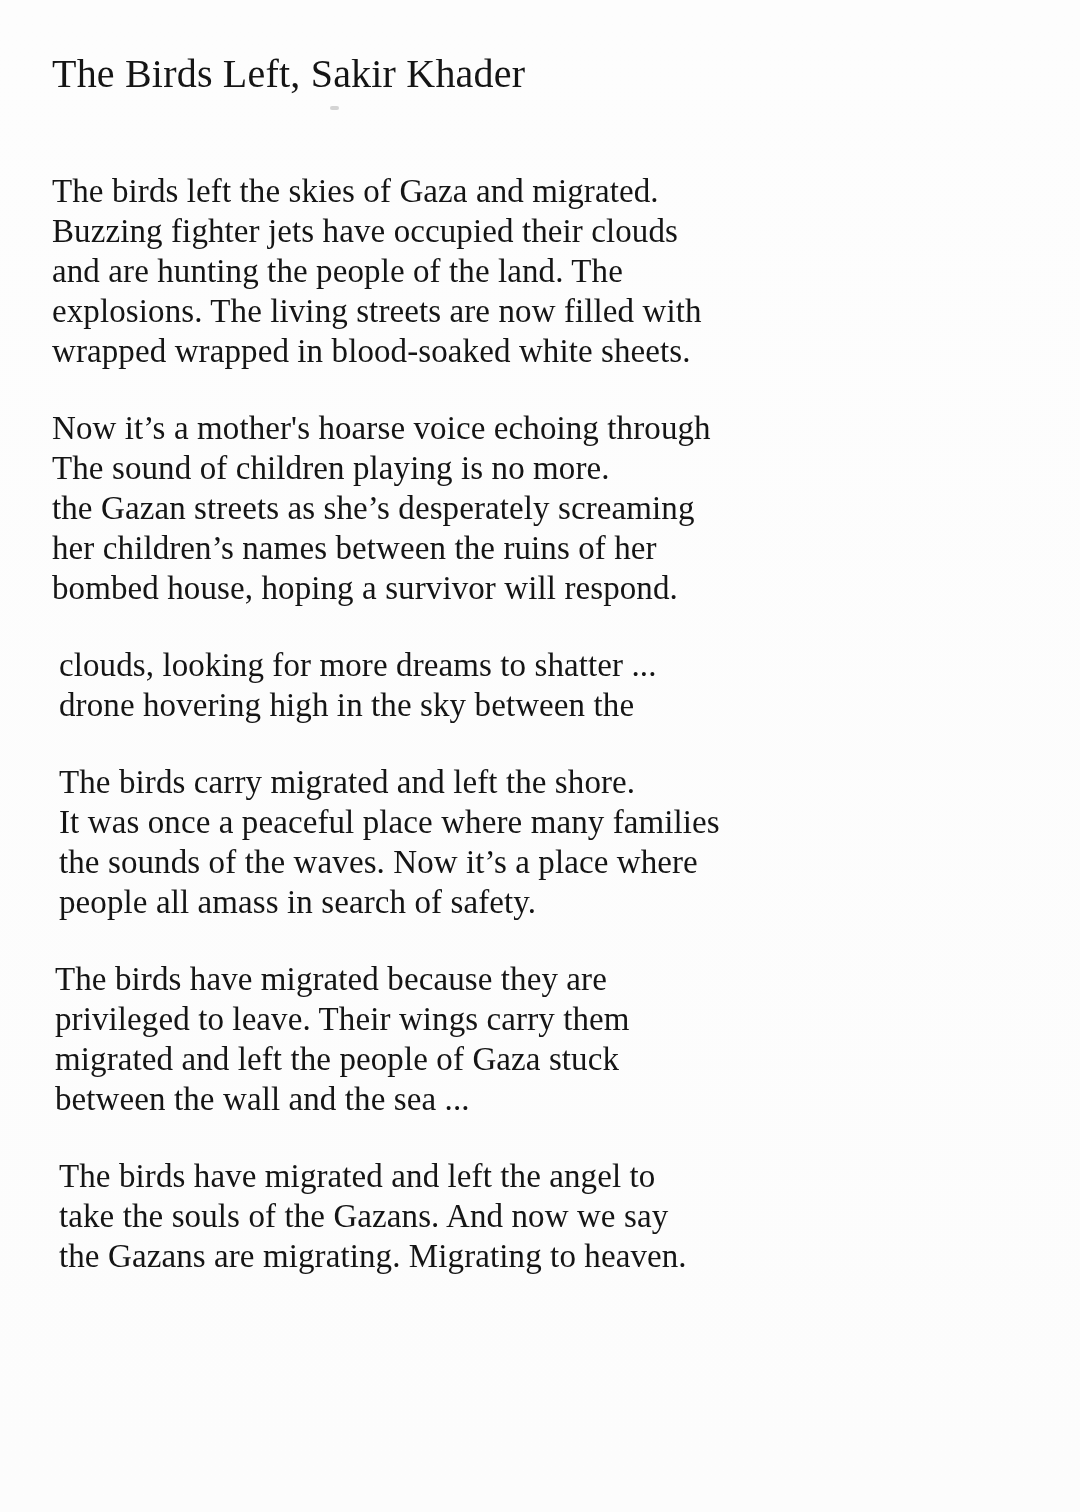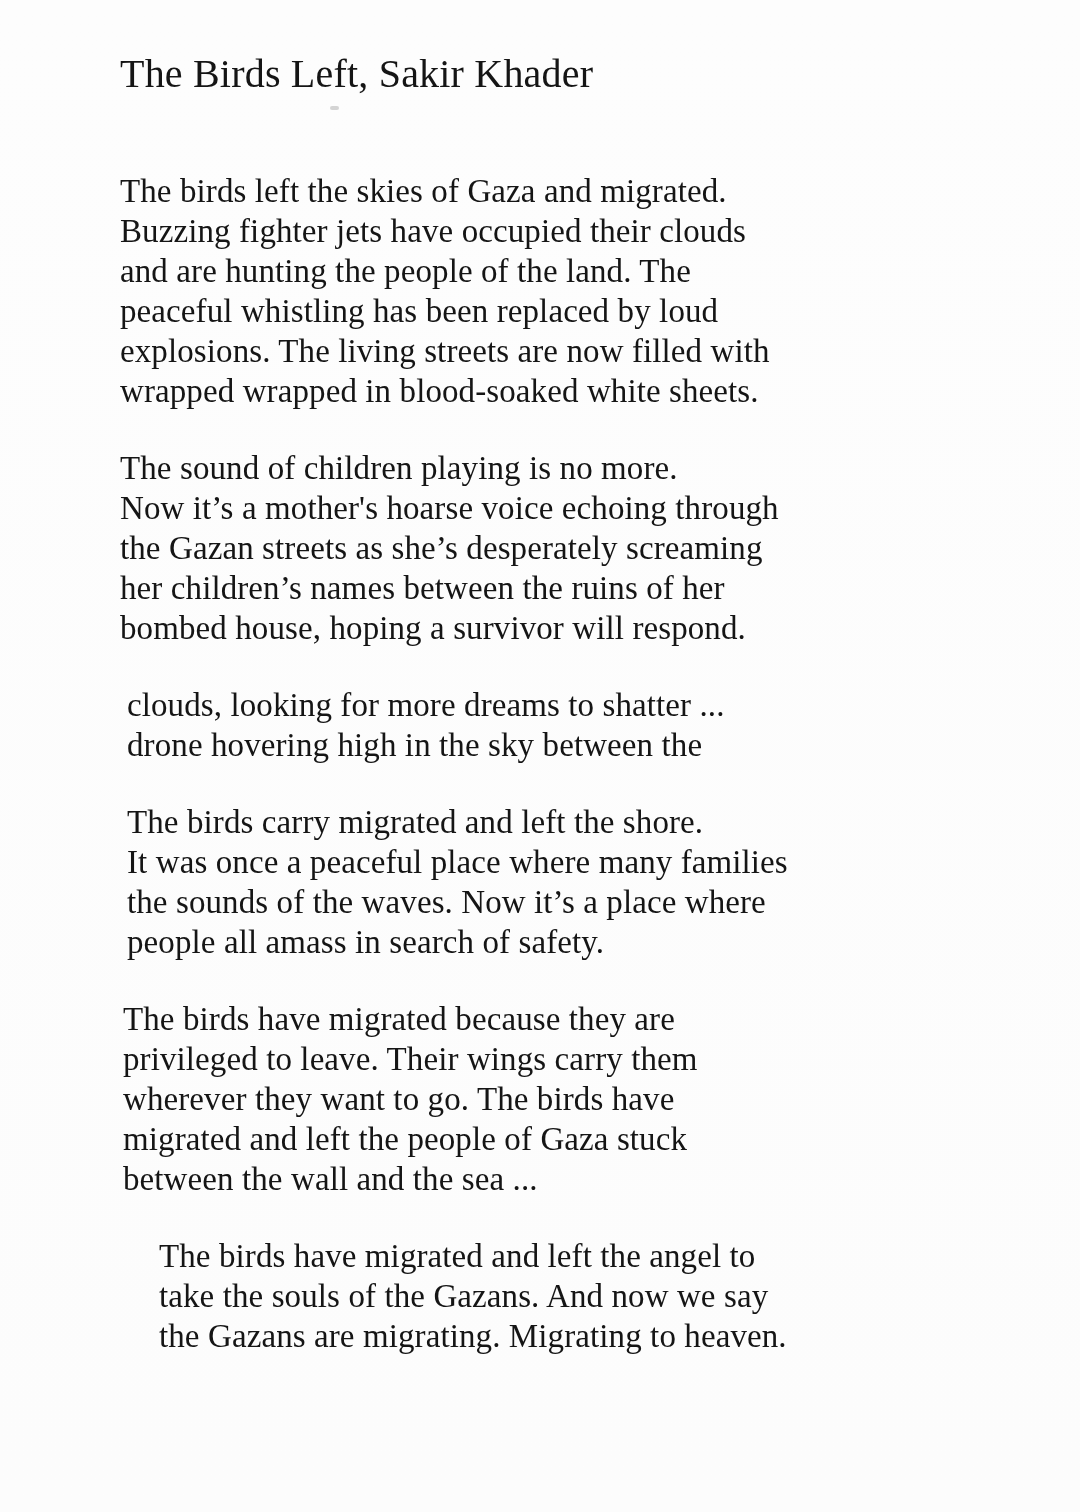--- a/index.html
+++ b/index.html
@@ -12,21 +12,21 @@
     background: #fdfdfd;
     overflow: hidden;
     font-family: "Liberation Serif", "DejaVu Serif", serif;
     color: #151515;
   }
   .page {
     position: relative;
     width: 1080px;
     height: 1512px;
     box-sizing: border-box;
-    padding: 50px 40px 40px 120px;
+    padding: 50px 40px 40px 52px;
     background: linear-gradient(180deg, #fdfdfd 0%, #fcfcfc 100%);
   }
   .title {
     font-size: 40px;
     font-weight: 400;
     letter-spacing: 0.2px;
     margin: 0 0 74px 0;
     white-space: nowrap;
   }
   .artifact-dot {
@@ -37,21 +37,20 @@
     height: 4px;
     background: #c9c9c9;
     border-radius: 2px;
     opacity: 0.8;
   }
   .stanza {
     margin: 0 0 37px 0;
   }
   .stanza:last-child {
     margin-bottom: 0;
-    margin-left: 32px;
   }
   .stanza-3, .stanza-4, .stanza-6 {
     padding-left: 7px;
   }
   .stanza-5 {
     padding-left: 3px;
   }
   .line {
     font-size: 33px;
     line-height: 40px;
@@ -65,49 +64,47 @@
 <div class="page">
 
   <h1 class="title">The Birds Left, Sakir Khader</h1>
 
   <div class="artifact-dot"></div>
 
   <div class="stanza stanza-1">
     <div class="line">The birds left the skies of Gaza and migrated.</div>
     <div class="line">Buzzing fighter jets have occupied their clouds</div>
     <div class="line">and are hunting the people of the land. The</div>
-    <div class="line">peaceful whistling has been replaced by loud</div>
     <div class="line">explosions. The living streets are now filled with</div>
     <div class="line">wrapped wrapped in blood-soaked white sheets.</div>
   </div>
 
   <div class="stanza stanza-2">
+    <div class="line">Now it’s a mother's hoarse voice echoing through</div>
     <div class="line">The sound of children playing is no more.</div>
-    <div class="line">Now it’s a mother's hoarse voice echoing through</div>
     <div class="line">the Gazan streets as she’s desperately screaming</div>
     <div class="line">her children’s names between the ruins of her</div>
     <div class="line">bombed house, hoping a survivor will respond.</div>
   </div>
 
   <div class="stanza stanza-3">
     <div class="line">clouds, looking for more dreams to shatter ...</div>
     <div class="line">drone hovering high in the sky between the</div>
   </div>
 
   <div class="stanza stanza-4">
     <div class="line">The birds carry migrated and left the shore.</div>
     <div class="line">It was once a peaceful place where many families</div>
     <div class="line">the sounds of the waves. Now it’s a place where</div>
     <div class="line">people all amass in search of safety.</div>
   </div>
 
   <div class="stanza stanza-5">
     <div class="line">The birds have migrated because they are</div>
     <div class="line">privileged to leave. Their wings carry them</div>
-    <div class="line">wherever they want to go. The birds have</div>
     <div class="line">migrated and left the people of Gaza stuck</div>
     <div class="line">between the wall and the sea ...</div>
   </div>
 
   <div class="stanza stanza-6">
     <div class="line">The birds have migrated and left the angel to</div>
     <div class="line">take the souls of the Gazans. And now we say</div>
     <div class="line">the Gazans are migrating. Migrating to heaven.</div>
   </div>
 

